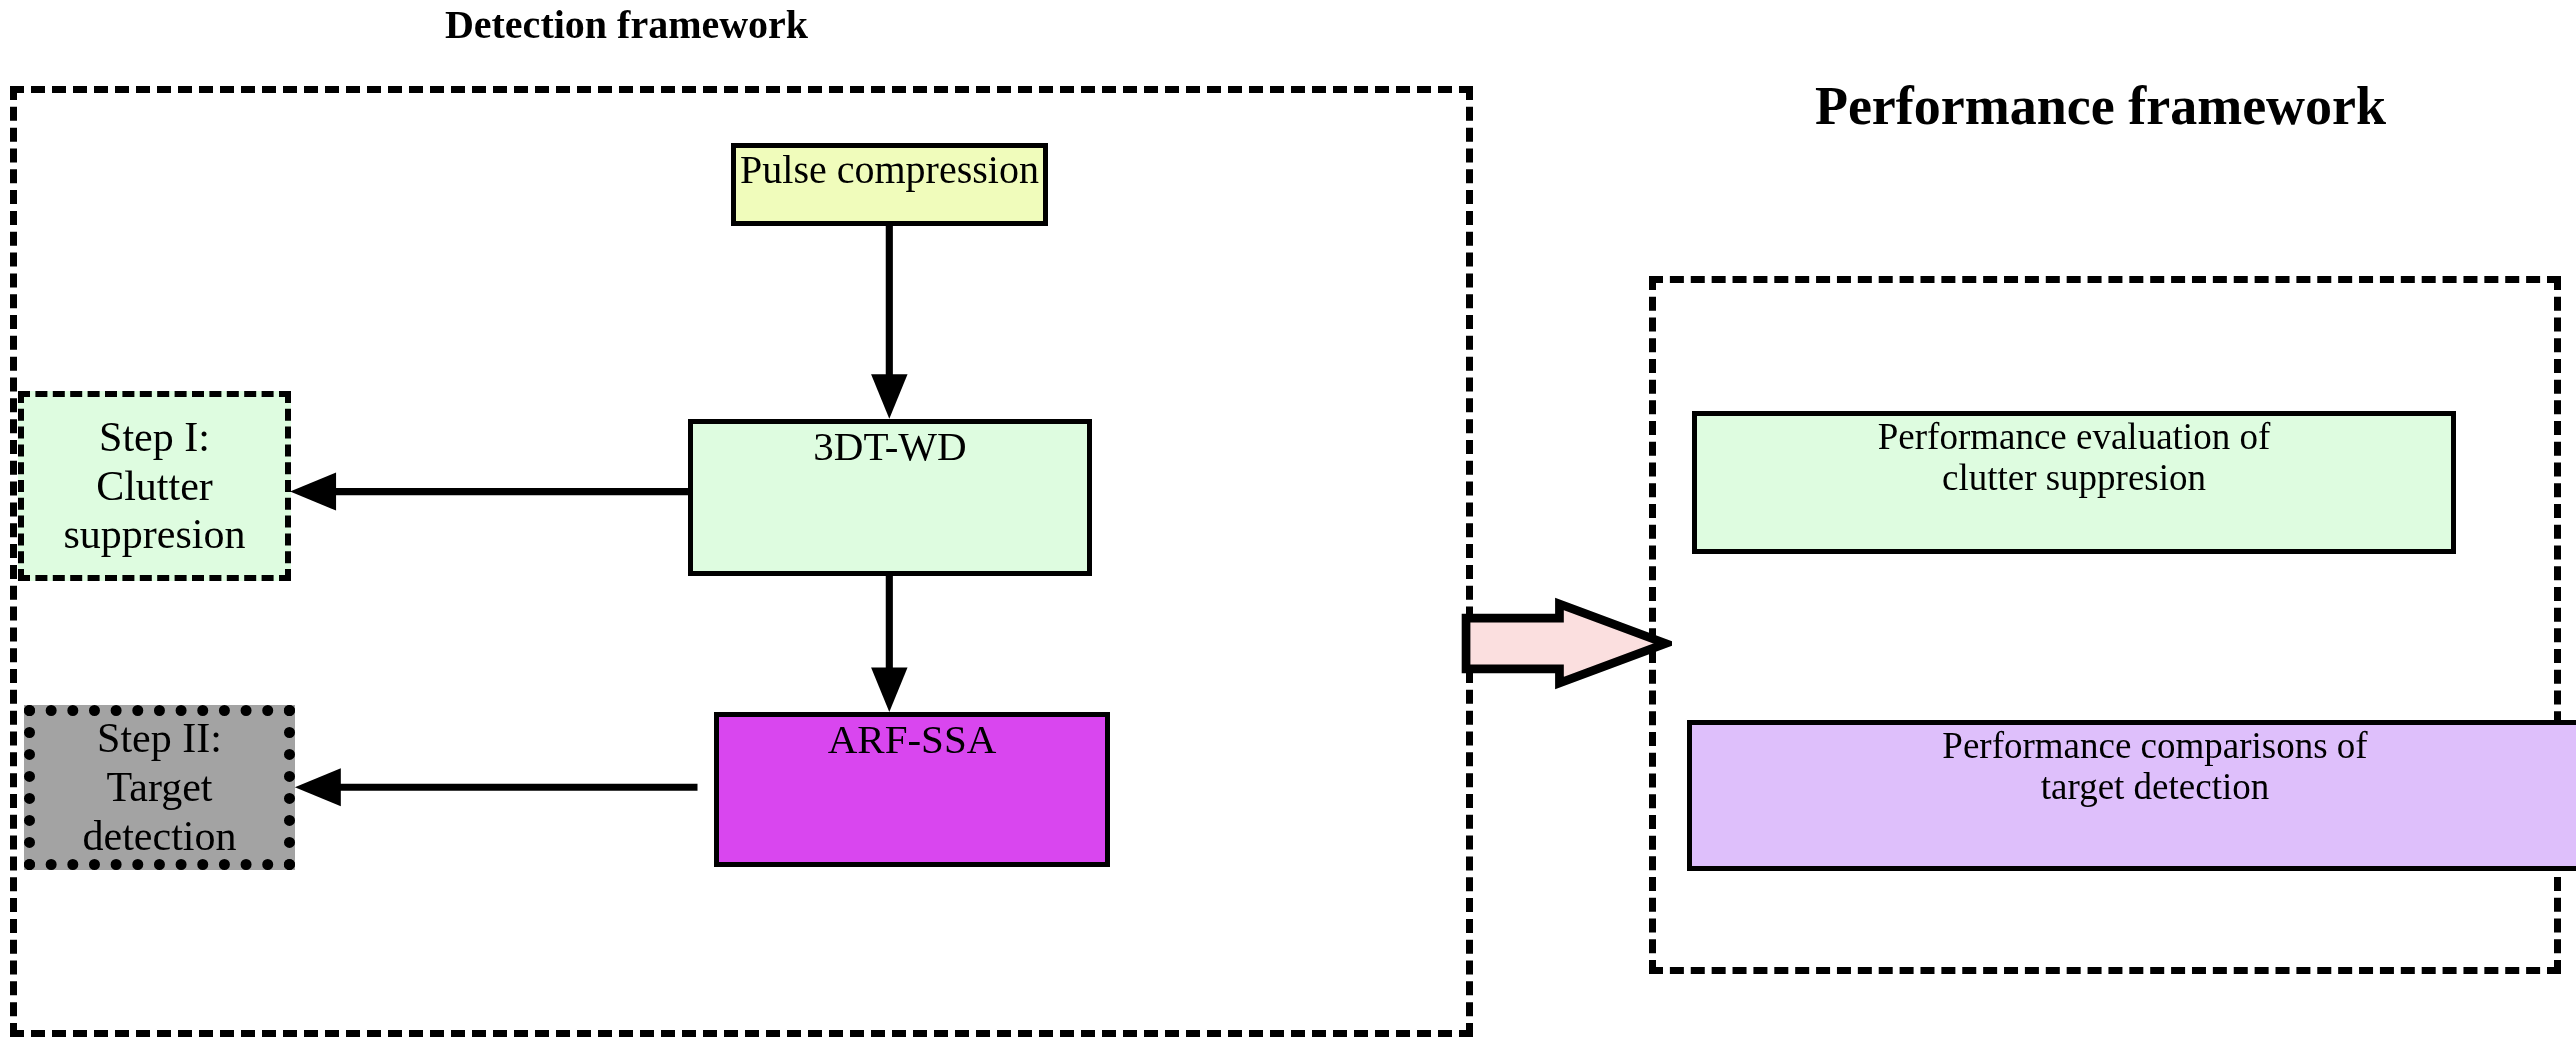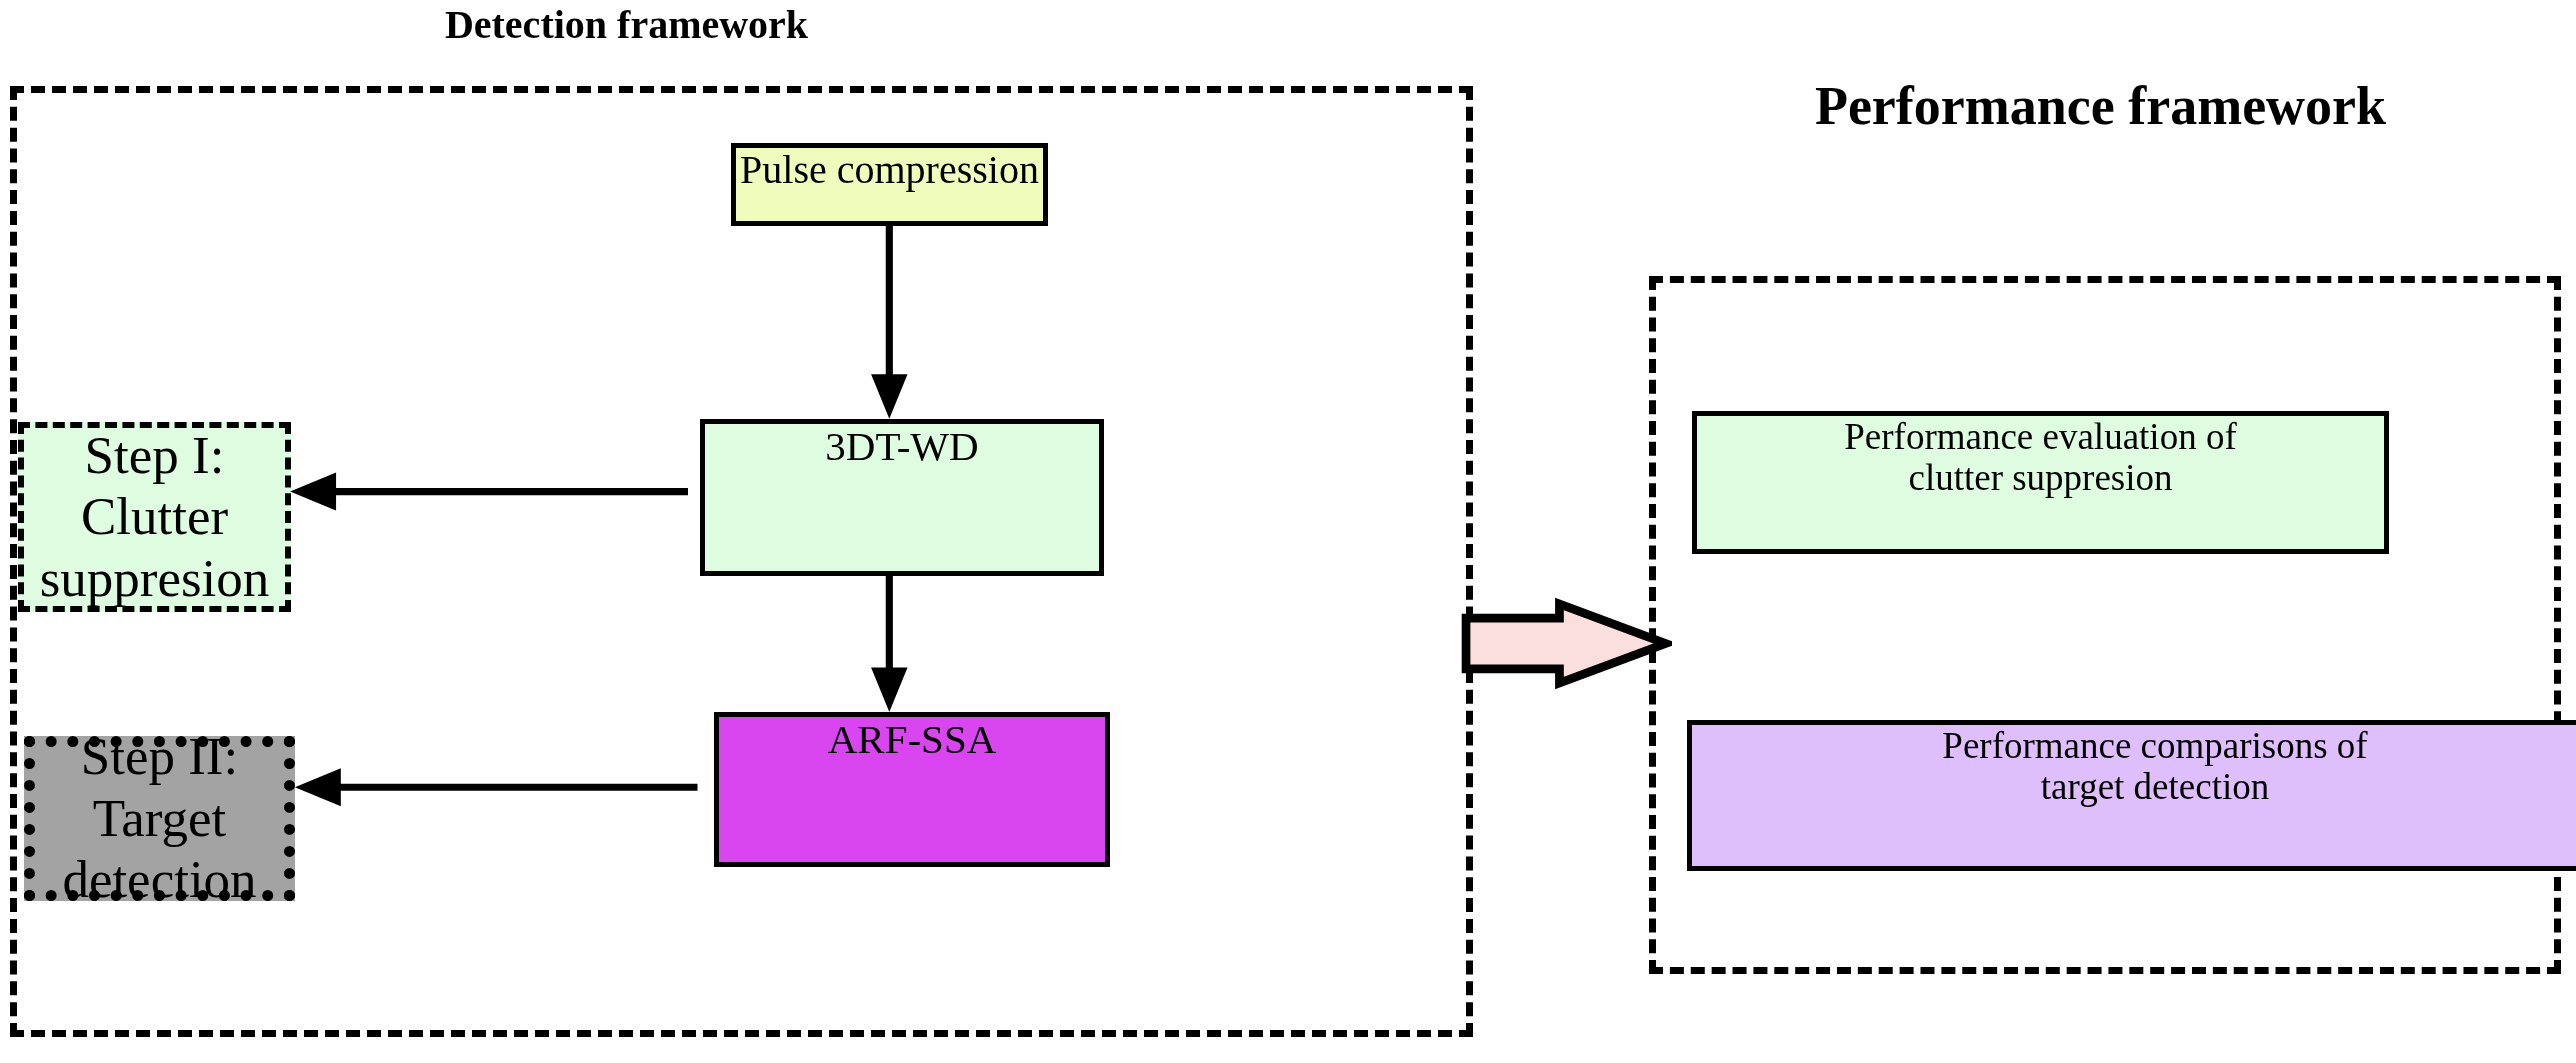--- a/index.html
+++ b/index.html
@@ -81,36 +81,35 @@
     background: #F0FCBB;
     font-size: 40px;
   }
   #box-3dtwd {
     left: 688px;
     top: 419px;
     width: 404px;
     height: 157px;
     background: #DEFCE0;
     font-size: 41px;
-    margin-left: 12px;
   }
   #box-arfssa {
     left: 714px;
     top: 712px;
     width: 396px;
     height: 155px;
     background: #d946ef;
     font-size: 41px;
   }
 
   
   #box-perf-clutter {
     left: 1692px;
     top: 411px;
-    width: 697px;
+    width: 764px;
     height: 143px;
     background: #DEFCE0;
     font-size: 37px;
     border-width: 5.5px;
   }
   #box-perf-target {
     left: 1687px;
     top: 720px;
     width: 936px;
     height: 151px;
@@ -122,23 +121,22 @@
   
   .step-box {
     position: absolute;
     box-sizing: border-box;
     display: flex;
     align-items: center;
     justify-content: center;
     text-align: center;
     color: #000000;
     font-family: "Liberation Serif", "DejaVu Serif", serif;
-    font-size: 53px;
+    font-size: 42px;
     line-height: 1.16;
-    margin-top: 31px;
   }
   #box-step1 {
     left: 18px;
     top: 391px;
     width: 273px;
     height: 190px;
     background: #DEFCE0;
     border: 6.3px dashed #000000;
   }
   #box-step2 {

